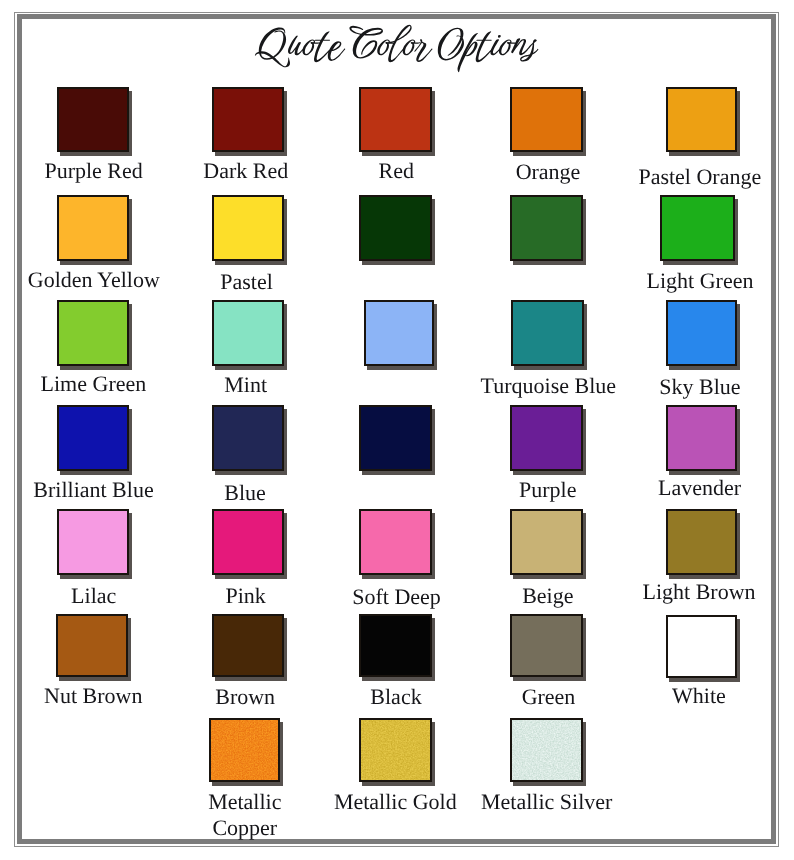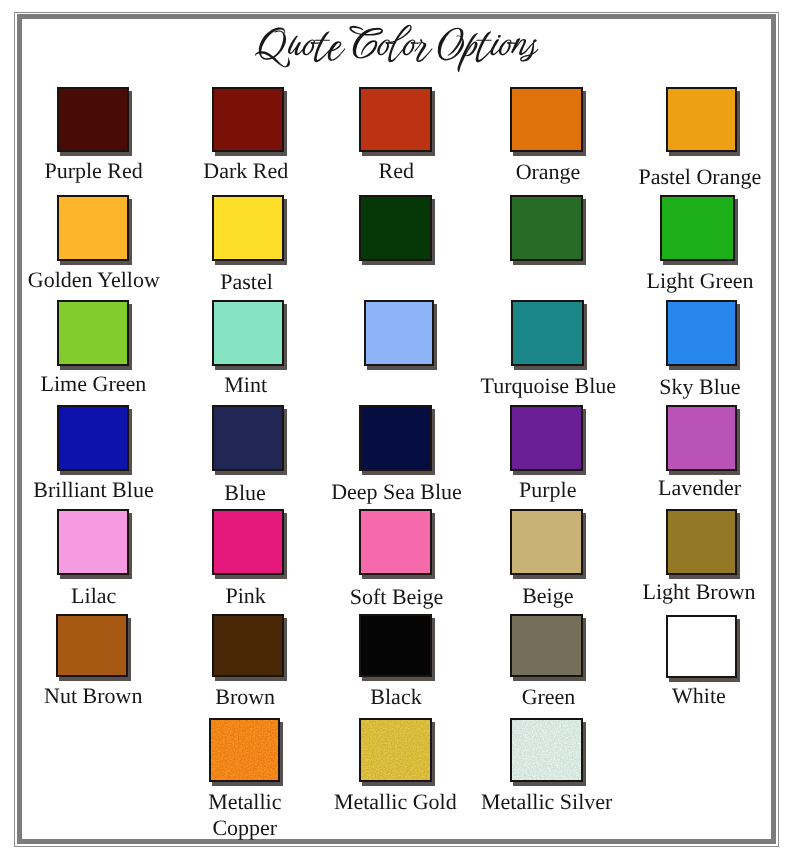--- a/index.html
+++ b/index.html
@@ -142,21 +142,20 @@
   <div class="lbl" style="left:-26.5px;top:477.4px;width:240px">Brilliant Blue</div>
   <div class="cell" style="left:212px;top:405px;width:72px;height:66px">
     <div class="shadow" style="width:72px;height:66px"></div>
     <div class="sw" style="width:72px;height:66px;background:#212755"></div>
   </div>
   <div class="lbl" style="left:125.0px;top:479.6px;width:240px">Blue</div>
   <div class="cell" style="left:359px;top:405px;width:73px;height:66px">
     <div class="shadow" style="width:73px;height:66px"></div>
     <div class="sw" style="width:73px;height:66px;background:#060d41"></div>
   </div>
-  <div class="lbl" style="left:276.5px;top:479.4px;width:240px">Deep Sea Blue</div>
   <div class="cell" style="left:510px;top:405px;width:73px;height:66px">
     <div class="shadow" style="width:73px;height:66px"></div>
     <div class="sw" style="width:73px;height:66px;background:#6a1e96"></div>
   </div>
   <div class="lbl" style="left:427.8px;top:476.6px;width:240px">Purple</div>
   <div class="cell" style="left:666px;top:405px;width:71px;height:66px">
     <div class="shadow" style="width:71px;height:66px"></div>
     <div class="sw" style="width:71px;height:66px;background:#ba53b6"></div>
   </div>
   <div class="lbl" style="left:579.5px;top:475.3px;width:240px">Lavender</div>
@@ -167,21 +166,21 @@
   <div class="lbl" style="left:-26.3px;top:582.6px;width:240px">Lilac</div>
   <div class="cell" style="left:212px;top:509px;width:72px;height:66px">
     <div class="shadow" style="width:72px;height:66px"></div>
     <div class="sw" style="width:72px;height:66px;background:#e5197b"></div>
   </div>
   <div class="lbl" style="left:125.6px;top:582.6px;width:240px">Pink</div>
   <div class="cell" style="left:359px;top:509px;width:73px;height:66px">
     <div class="shadow" style="width:73px;height:66px"></div>
     <div class="sw" style="width:73px;height:66px;background:#f669ab"></div>
   </div>
-  <div class="lbl" style="left:276.5px;top:584.0px;width:240px">Soft Beige</div>
+  <div class="lbl" style="left:276.5px;top:584.0px;width:240px">Soft Deep</div>
   <div class="cell" style="left:510px;top:509px;width:73px;height:66px">
     <div class="shadow" style="width:73px;height:66px"></div>
     <div class="sw" style="width:73px;height:66px;background:#c8b275"></div>
   </div>
   <div class="lbl" style="left:427.8px;top:582.8px;width:240px">Beige</div>
   <div class="cell" style="left:666px;top:509px;width:71px;height:66px">
     <div class="shadow" style="width:71px;height:66px"></div>
     <div class="sw" style="width:71px;height:66px;background:#937925"></div>
   </div>
   <div class="lbl" style="left:579.0px;top:579.4px;width:240px">Light Brown</div>

